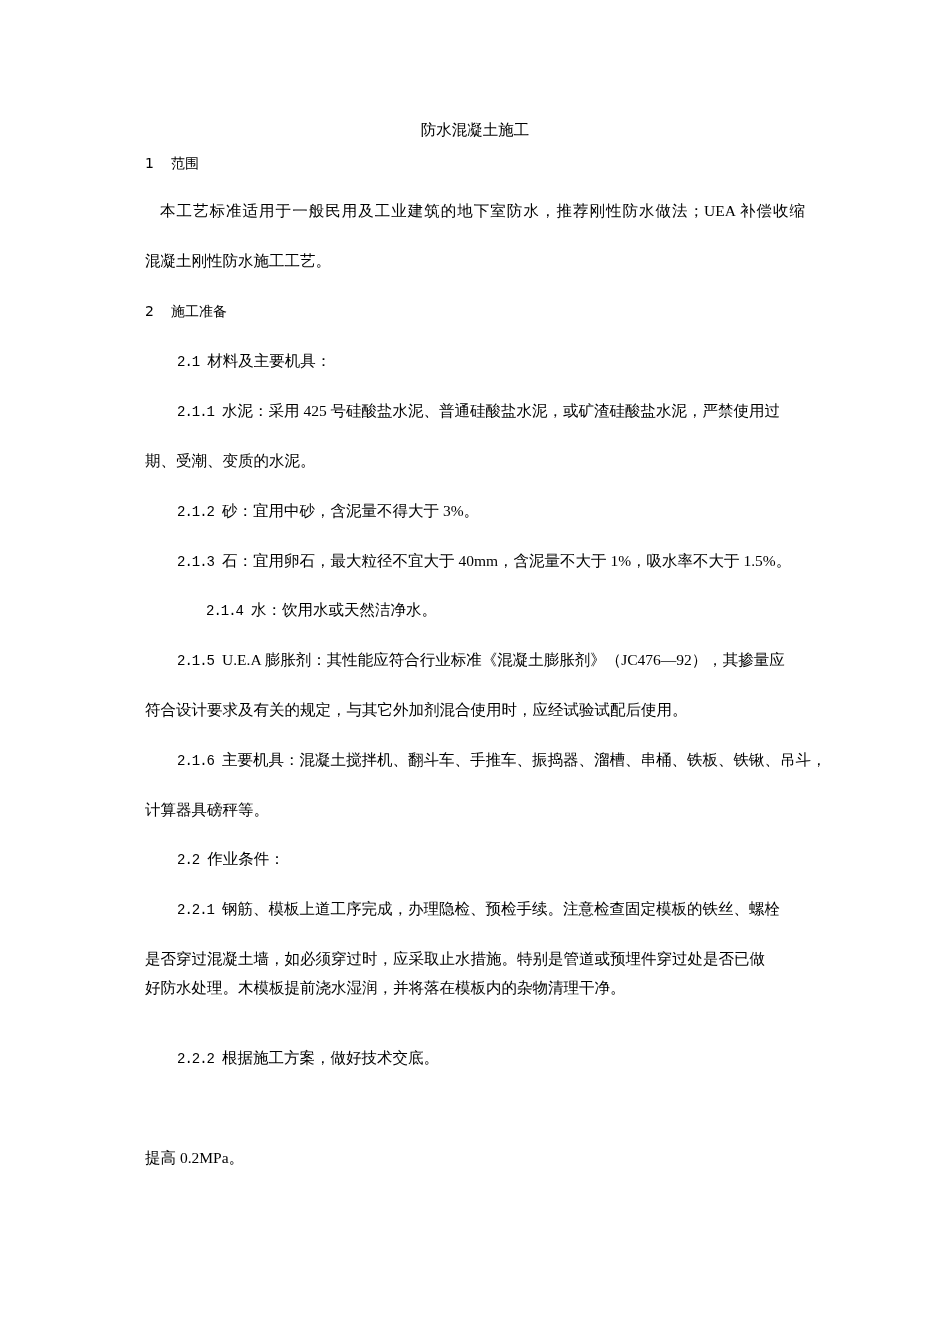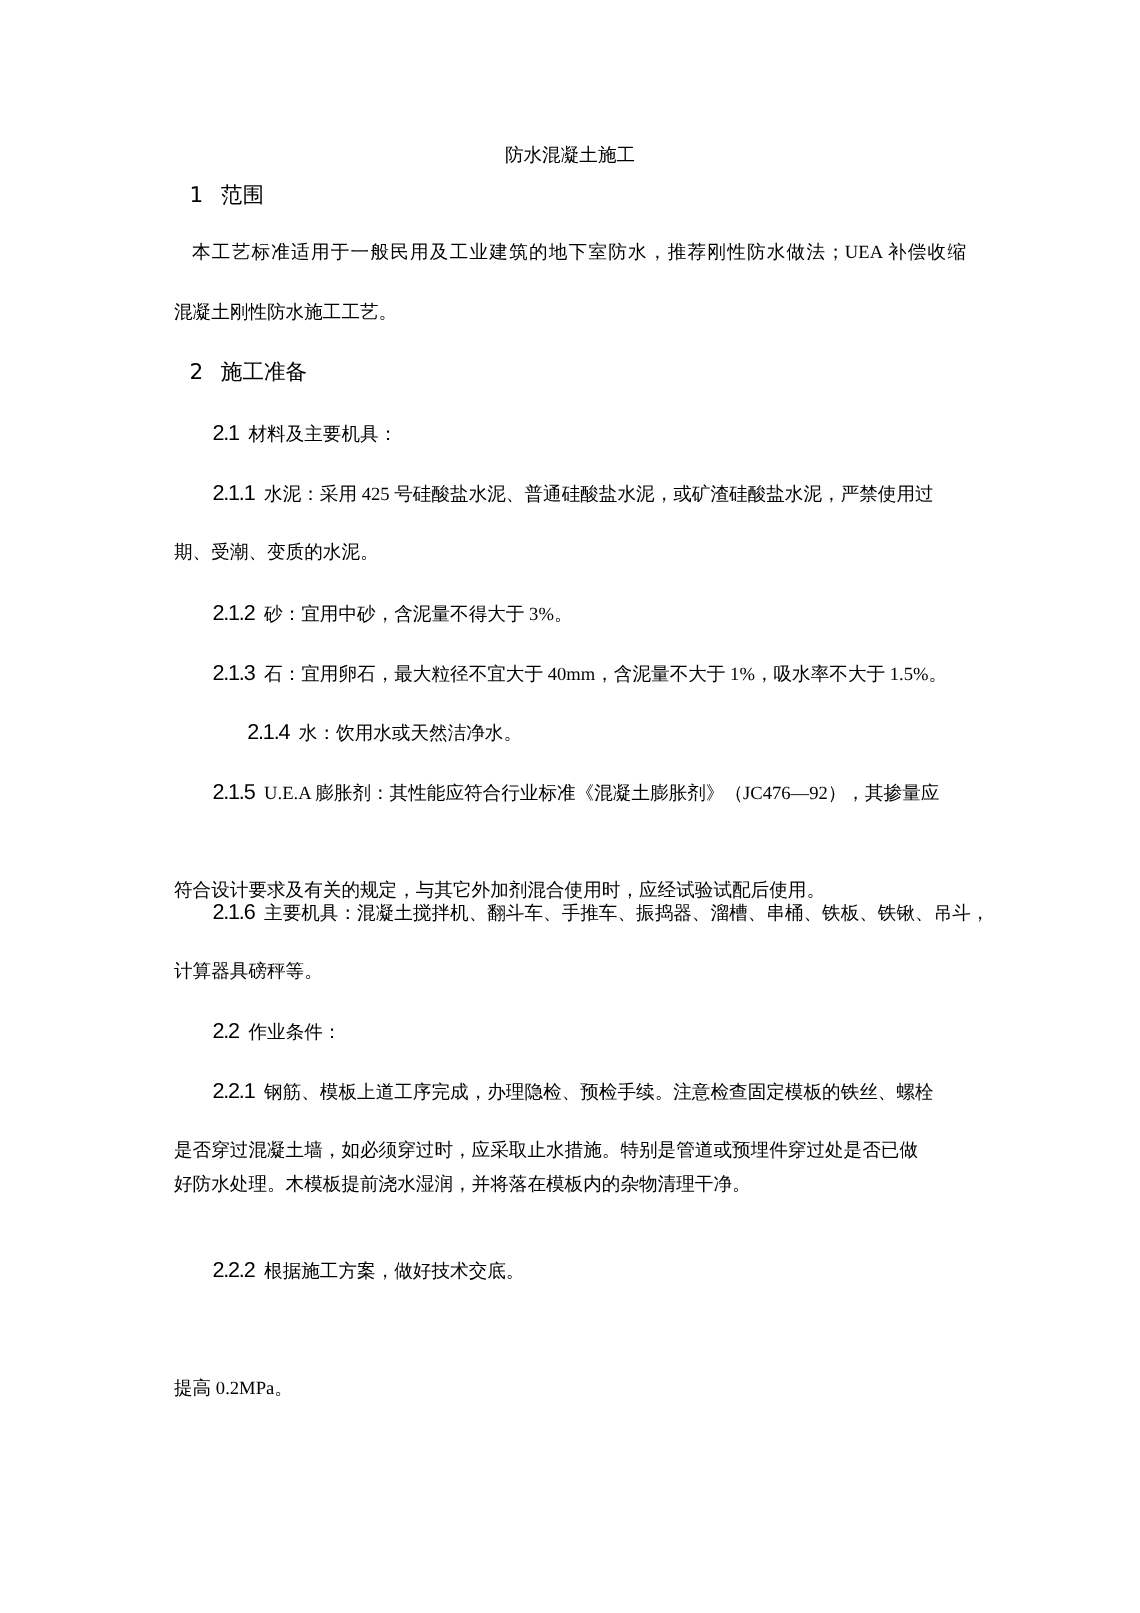--- a/index.html
+++ b/index.html
@@ -7,26 +7,26 @@
     .page { position: absolute; left: 0; top: 0; width: 950px; height: 1044px; background: #ffffff; }
     .line {
       position: absolute;
       font-family: "Liberation Serif", "DejaVu Serif", serif;
       font-size: 15.5px;
       color: #000000;
       white-space: nowrap;
       line-height: 20px;
     }
     .title { left: 0; width: 950px; text-align: center; top: 120px; }
-    .h { font-family: "DejaVu Sans", "Liberation Sans", sans-serif; font-size: 18px; margin-left: 13px; }
+    .h { font-family: "DejaVu Sans", "Liberation Sans", sans-serif; font-size: 14px; }
     .h .num { display: inline-block; width: 26px; }
     .l0 { left: 145px; }
     .l1 { left: 177px; }
     .l1i { left: 160px; }
-    .num2 { font-family: Liberation Sans, sans-serif; font-size: 18px; letter-spacing: -1px; margin-right: 8px; }
+    .num2 { font-family: Liberation Mono, monospace; font-size: 14px; letter-spacing: -1px; margin-right: 8px; }
     .just { width: 662px; text-align: justify; text-align-last: justify; }
   </style>
 </head>
 <body>
 
 <div class="page">
 
   <div class="line title">防水混凝土施工</div>
 
   <div class="line h l0" style="top:153px;">
@@ -56,21 +56,21 @@
     <span class="num2">2.1.3</span><span>石：宜用卵石，最大粒径不宜大于 40mm，含泥量不大于 1%，吸水率不大于 1.5%。</span>
   </div>
 
   <div class="line l1" style="top:600px;margin-left:29px;">
     <span class="num2">2.1.4</span><span>水：饮用水或天然洁净水。</span>
   </div>
 
   <div class="line l1" style="top:650px;">
     <span class="num2">2.1.5</span><span>U.E.A 膨胀剂：其性能应符合行业标准《混凝土膨胀剂》（JC476—92），其掺量应</span>
   </div>
-  <div class="line l0" style="top:700px;margin-top:33px;">符合设计要求及有关的规定，与其它外加剂混合使用时，应经试验试配后使用。</div>
+  <div class="line l0" style="top:700px;">符合设计要求及有关的规定，与其它外加剂混合使用时，应经试验试配后使用。</div>
 
   <div class="line l1" style="top:750px;">
     <span class="num2">2.1.6</span><span>主要机具：混凝土搅拌机、翻斗车、手推车、振捣器、溜槽、串桶、铁板、铁锹、吊斗，</span>
   </div>
   <div class="line l0" style="top:800px;">计算器具磅秤等。</div>
 
   <div class="line l1" style="top:849px;text-align:right;">
     <span class="num2">2.2</span><span>作业条件：</span>
   </div>
 

